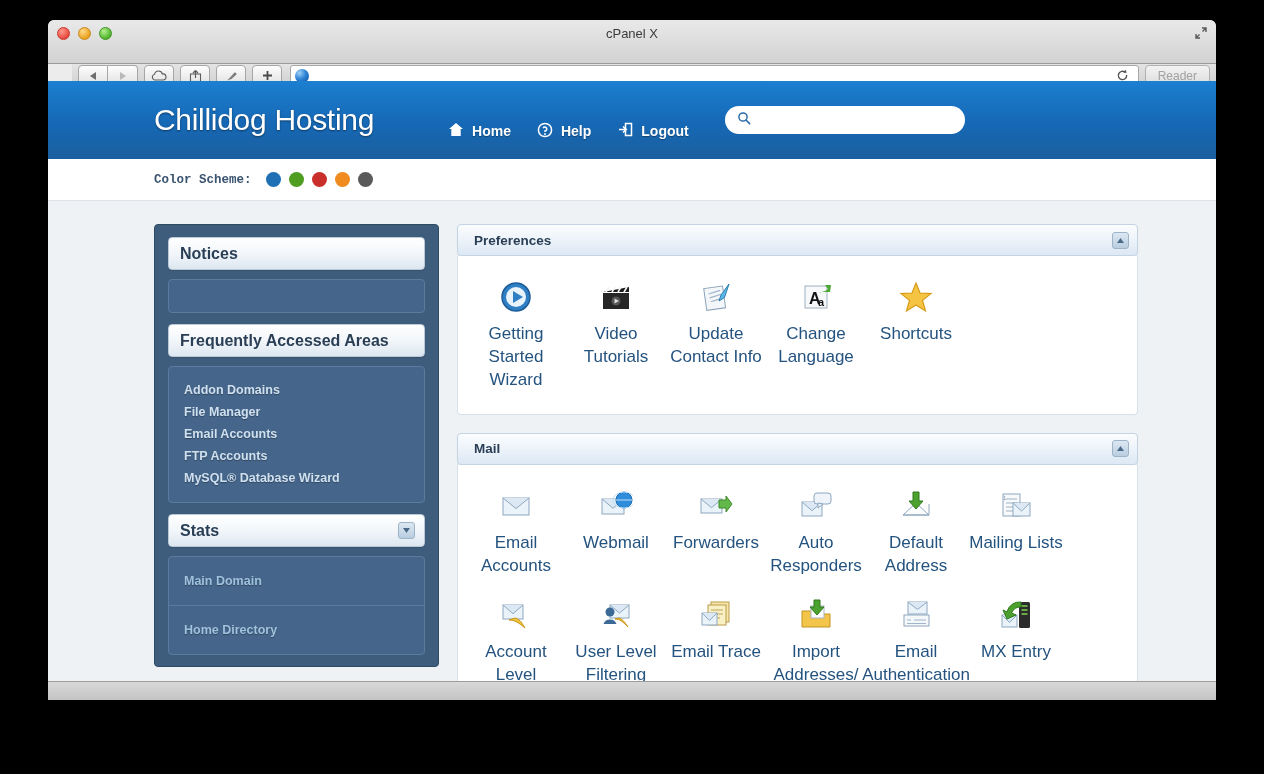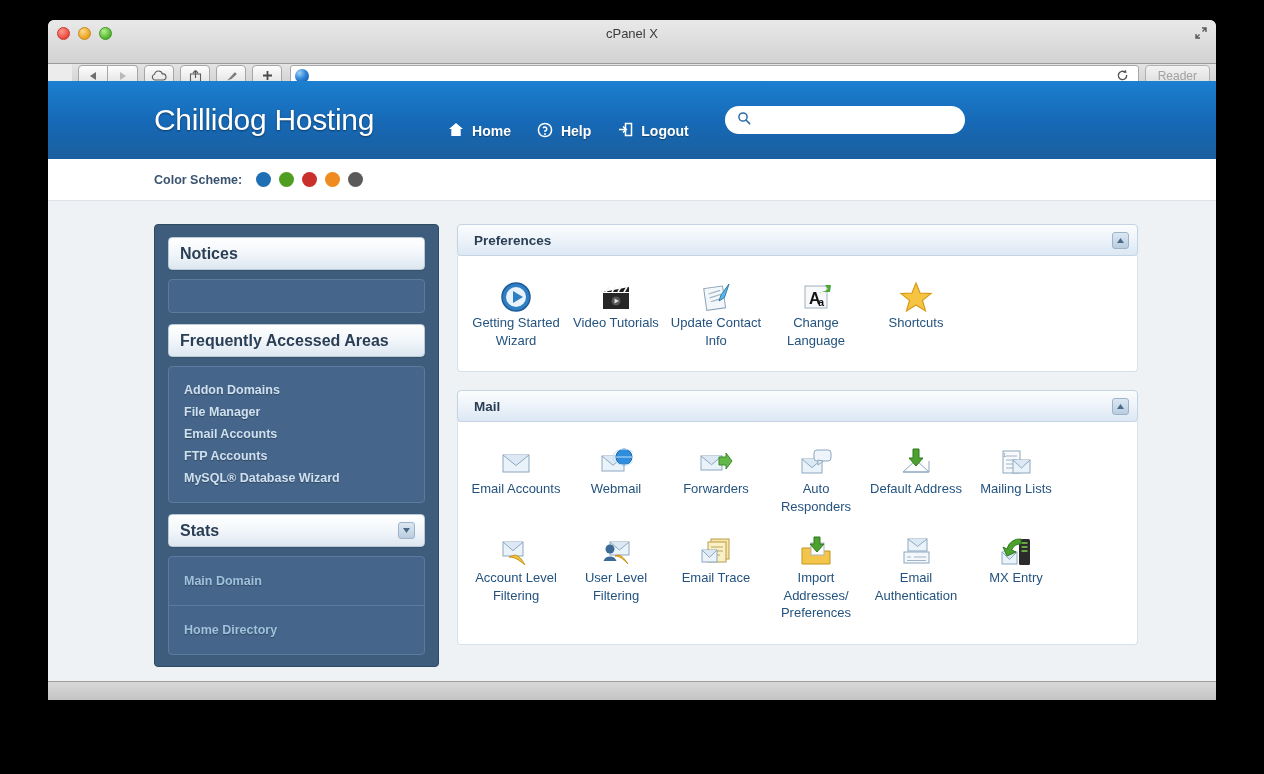--- a/index.html
+++ b/index.html
@@ -131,21 +131,21 @@
     flex: 1; border: none; outline: none;
     font-size: 12px; color: #333; background: transparent;
     font-family: "Liberation Sans", sans-serif;
   }
 
   
   #scheme-bar {
     height: 42px; background: #fff;
     border-bottom: 1px solid #dfe5ea;
     display: flex; align-items: center;
-    padding-left: 106px; gap: 14px;
+    padding-left: 106px; gap: 14px; font-family: Liberation Mono, monospace;
   }
   #scheme-label { font-size: 12.5px; font-weight: bold; color: #3a5470; }
   #scheme-dots { display: flex; gap: 8px; }
   .dot { width: 15px; height: 15px; border-radius: 50%; cursor: pointer; }
 
   
   #cp-body {
     display: flex; gap: 18px;
     padding: 23px 78px 0 106px;
     align-items: flex-start;
@@ -227,22 +227,22 @@
   }
   .tile {
     width: 100px;
     display: flex; flex-direction: column; align-items: center;
     padding: 6px 2px 10px 2px;
     cursor: pointer;
     text-align: center;
   }
   .tile .ico { height: 38px; display: flex; align-items: flex-end; justify-content: center; }
   .tile .cap {
-    margin-top: 0;
-    font-size: 13px; line-height: 1.35;
+    margin-top: 9px;
+    font-size: 17px; line-height: 1.35;
     color: #24537f;
   }
 
   
   #win-bottom {
     position: absolute; left: 0; right: 0; bottom: 0;
     height: 19px;
     background: linear-gradient(to bottom, #d8d8d8, #c4c4c4);
     border-top: 1px solid #9c9c9c;
   }

